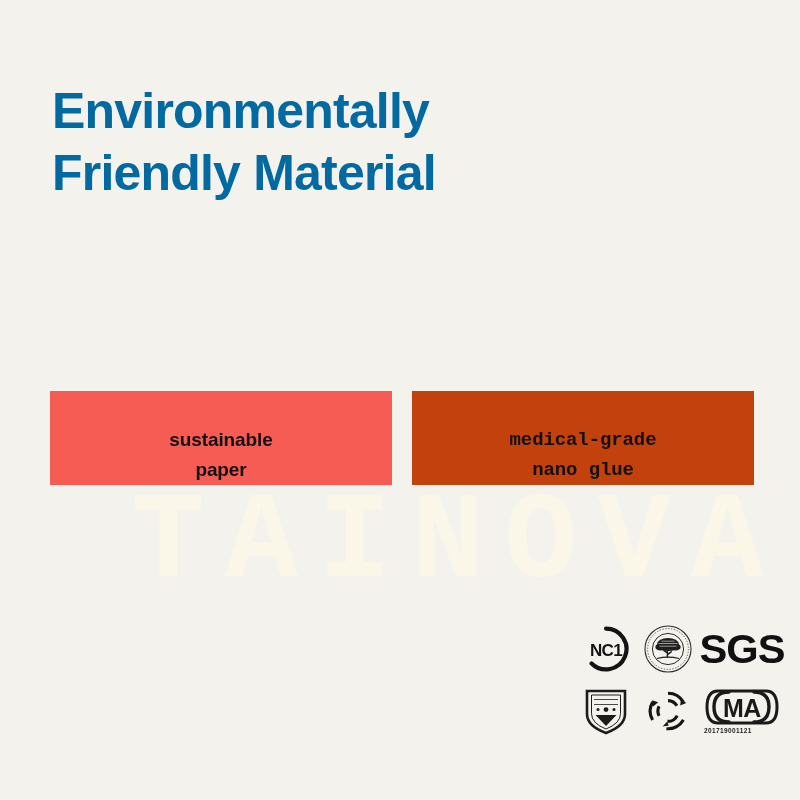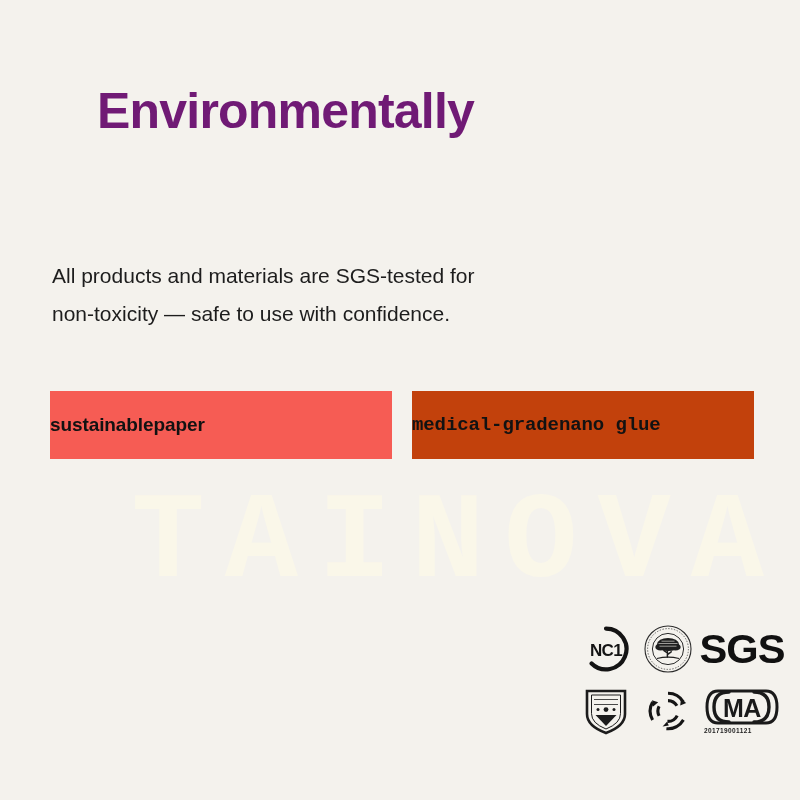--- a/index.html
+++ b/index.html
@@ -45,22 +45,21 @@
   
   .headline {
     position: absolute;
     left: 52px;
     top: 46px;
     width: 700px;
     font-size: 50px;
     line-height: 62px;
     font-weight: 700;
     letter-spacing: -0.8px;
-    color: #701a75;
-    margin-left: 45px;
+    color: #0369a1;
   }
   .headline .line { display: block; }
 
   
   .subtitle {
     position: absolute;
     left: 52px;
     top: 236px;
     width: 640px;
     font-size: 21px;
@@ -75,25 +74,25 @@
     position: absolute;
     left: 50px;
     top: 391px;
     width: 704px;
     height: 96px;
     display: flex;
     gap: 20px;
   }
   .chip {
     flex: 1 1 0;
-    height: 68px;
-    display: flex;
-    flex-direction: row;
+    height: 94px;
+    display: flex;
+    flex-direction: column;
     align-items: center;
-    justify-content: flex-start;
+    justify-content: flex-end;
     text-align: center;
     font-size: 19px;
     font-weight: 700;
     line-height: 30px;
     color: #121212;
     letter-spacing: -0.1px;
   }
   .chip .l2 { display: block; }
 
   
@@ -147,26 +146,23 @@
 </style>
 </head>
 <body>
 
 <div class="page">
 
   <div class="watermark">TAINOVA</div>
 
   <h1 class="headline">
     <span class="line">Environmentally</span>
+    <span class="line">Friendly Material</span>
   </h1>
 
-  <p class="subtitle">
-    <span class="line">All products and materials are SGS-tested for</span>
-    <span class="line">non-toxicity — safe to use with confidence.</span>
-  </p>
 
   <div class="chips">
 
     <div class="chip" style="background:#f65c54;">
       <span class="l1">sustainable</span>
       <span class="l2">paper</span>
     </div>
 
 
     <div class="chip" style="background:#c2410c;font-family:Liberation Mono, monospace;">

